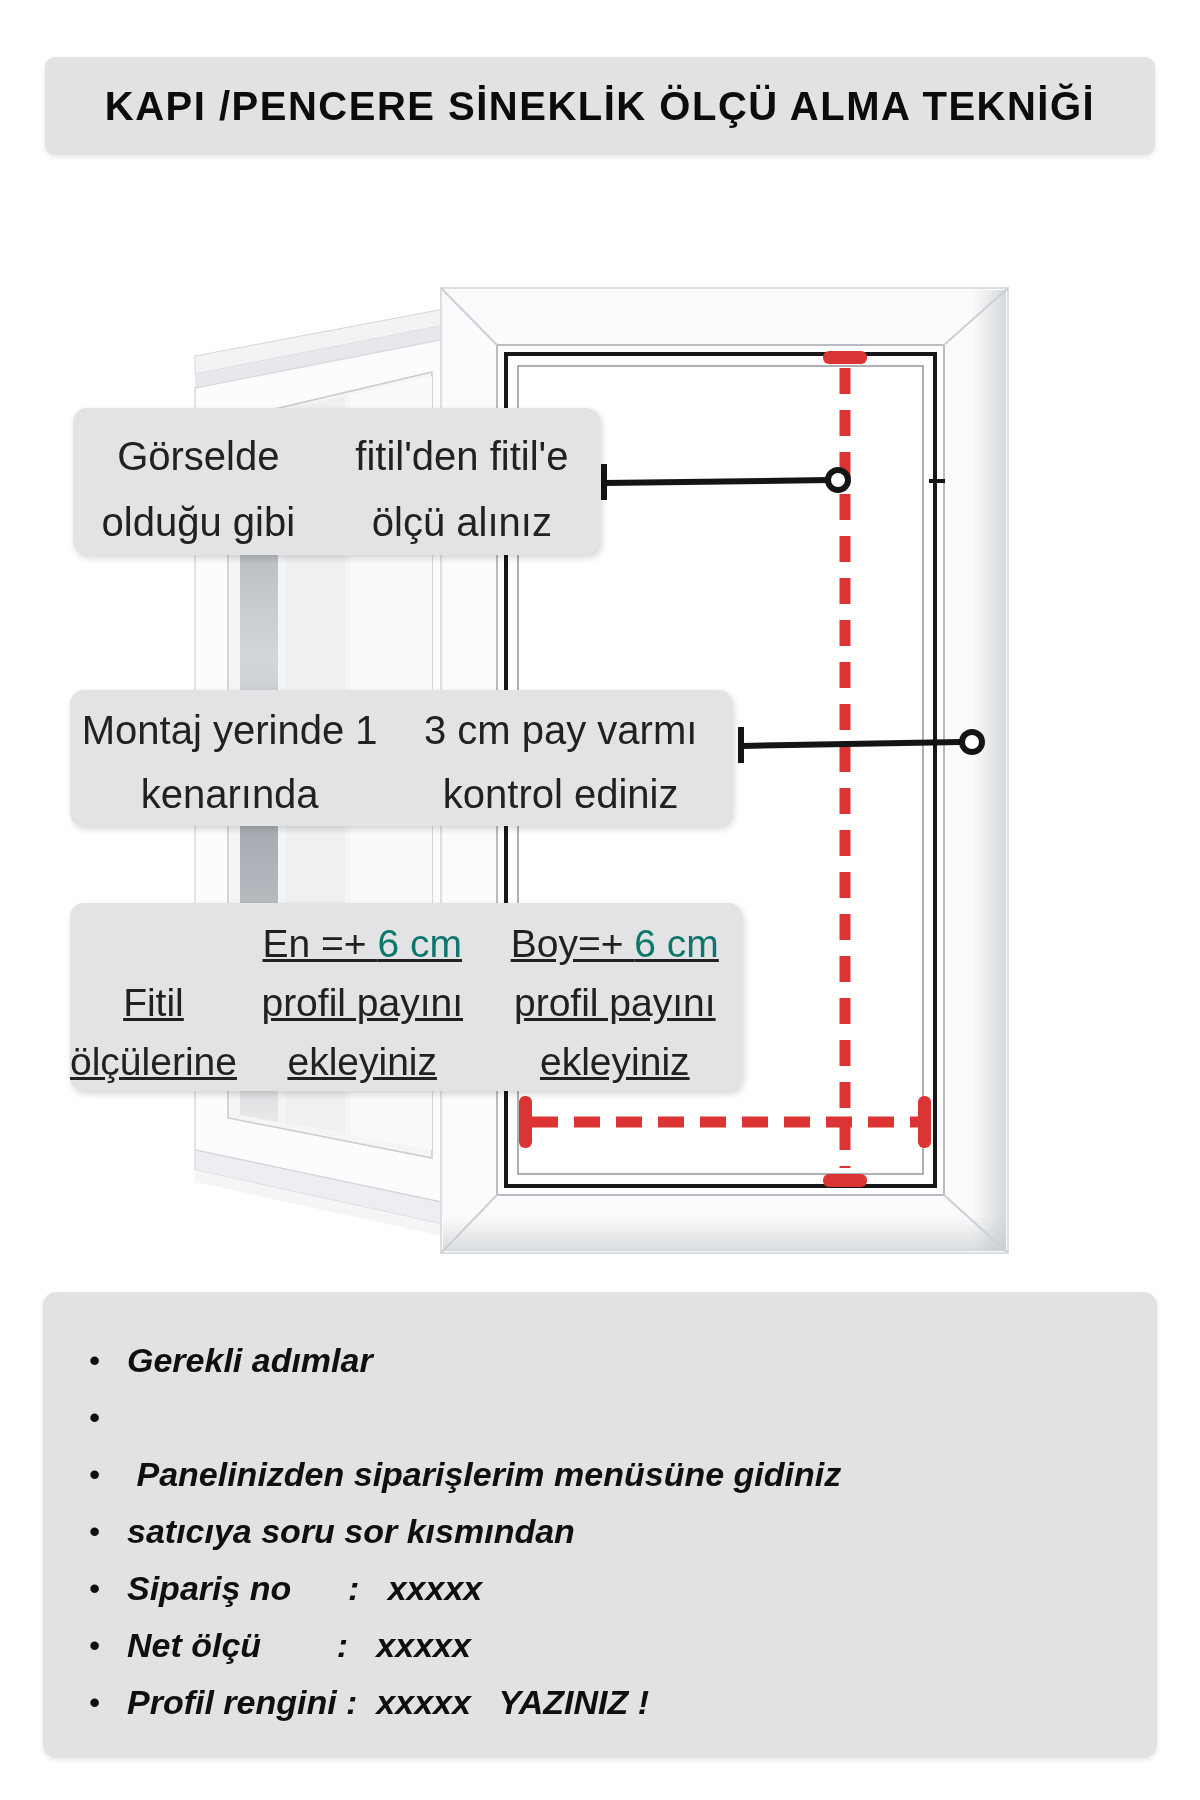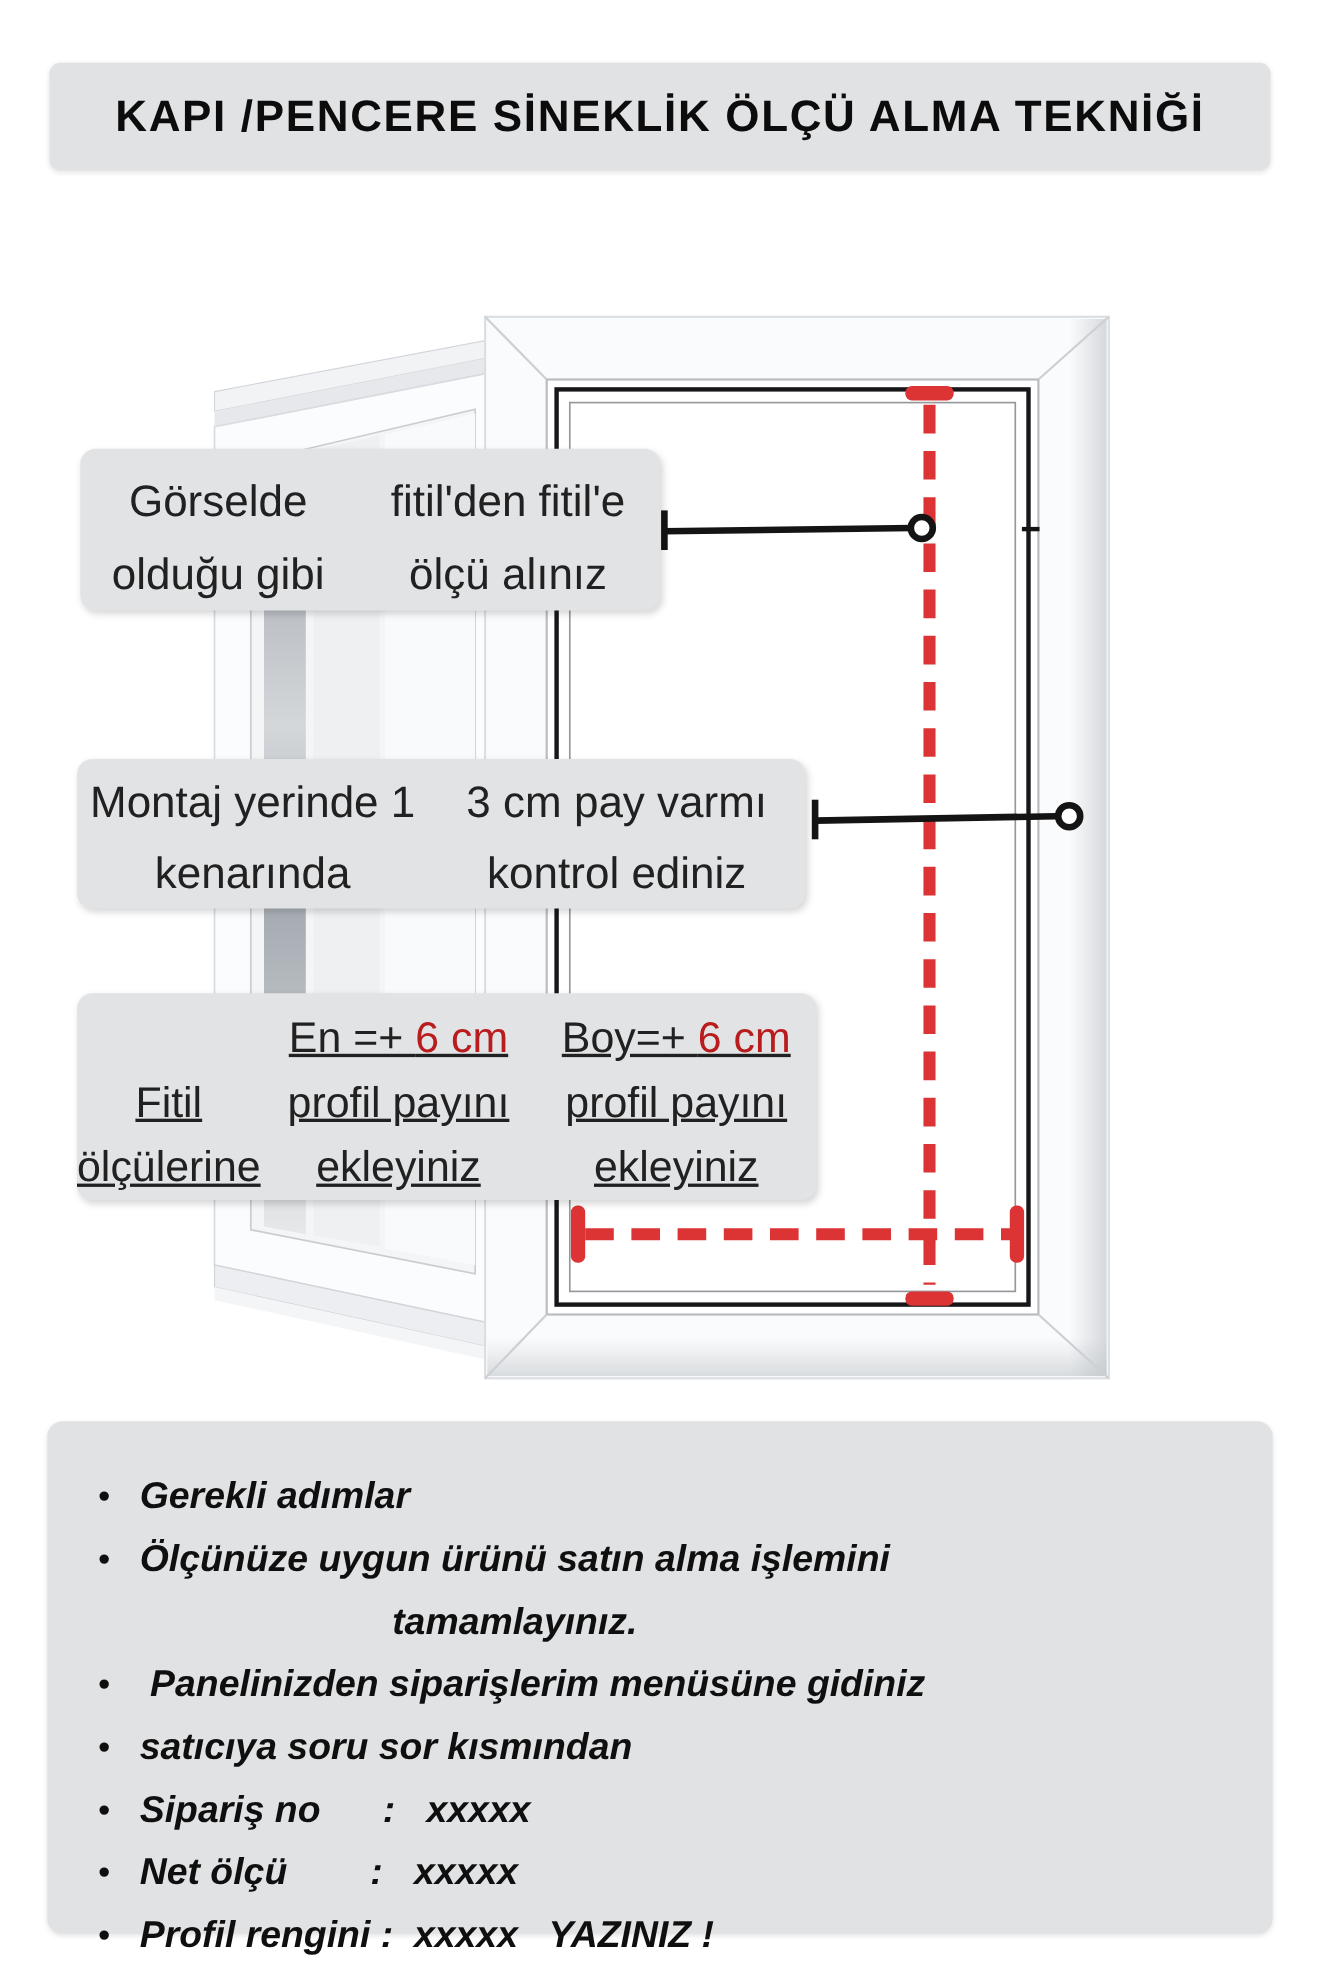--- a/index.html
+++ b/index.html
@@ -21,21 +21,21 @@
   .illustration{left:0;top:0;width:1200px;height:1800px;z-index:1;}
   
   .callout{
     background:#e2e3e5;border-radius:14px;box-shadow:2px 3px 7px rgba(0,0,0,0.16);
     display:flex;flex-direction:row;align-items:flex-end;justify-content:center;
     z-index:2;color:#212121;text-align:center;
   }
   .callout-1{left:73px;top:408px;width:527px;height:147px;font-size:40px;line-height:66px;}
   .callout-2{left:70px;top:690px;width:662px;height:136px;font-size:40px;line-height:64px;}
   .callout-3{left:70px;top:903px;width:672px;height:188px;font-size:39px;line-height:59px;text-decoration:underline;}
-  .red-seg{color:#b91c1c;}
+  .red-seg{color:#0f766e;}
   
   .steps-box{
     left:43px;top:1292px;width:1114px;height:466px;background:#e1e2e4;border-radius:14px;
     box-shadow:0 2px 5px rgba(0,0,0,0.10);z-index:2;
     padding:40px 40px 0 46px;box-sizing:border-box;
   }
   .step-item{
     display:flex;align-items:flex-start;
     font-size:34px;font-weight:bold;font-style:italic;color:#0f0f0f;line-height:57px;
   }
@@ -132,22 +132,20 @@
   </div>
 </div>
 
 <div class="abs steps-box">
   <div class="step-item">
     <span class="step-bullet">•</span>
     <span class="step-text">Gerekli adımlar</span>
   </div>
   <div class="step-item">
     <span class="step-bullet">•</span>
-    <span class="step-text">Ölçünüze uygun ürünü satın alma işlemini
-tamamlayınız.</span>
   </div>
   <div class="step-item">
     <span class="step-bullet">•</span>
     <span class="step-text"> Panelinizden siparişlerim menüsüne gidiniz</span>
   </div>
   <div class="step-item">
     <span class="step-bullet">•</span>
     <span class="step-text">satıcıya soru sor kısmından</span>
   </div>
   <div class="step-item">

